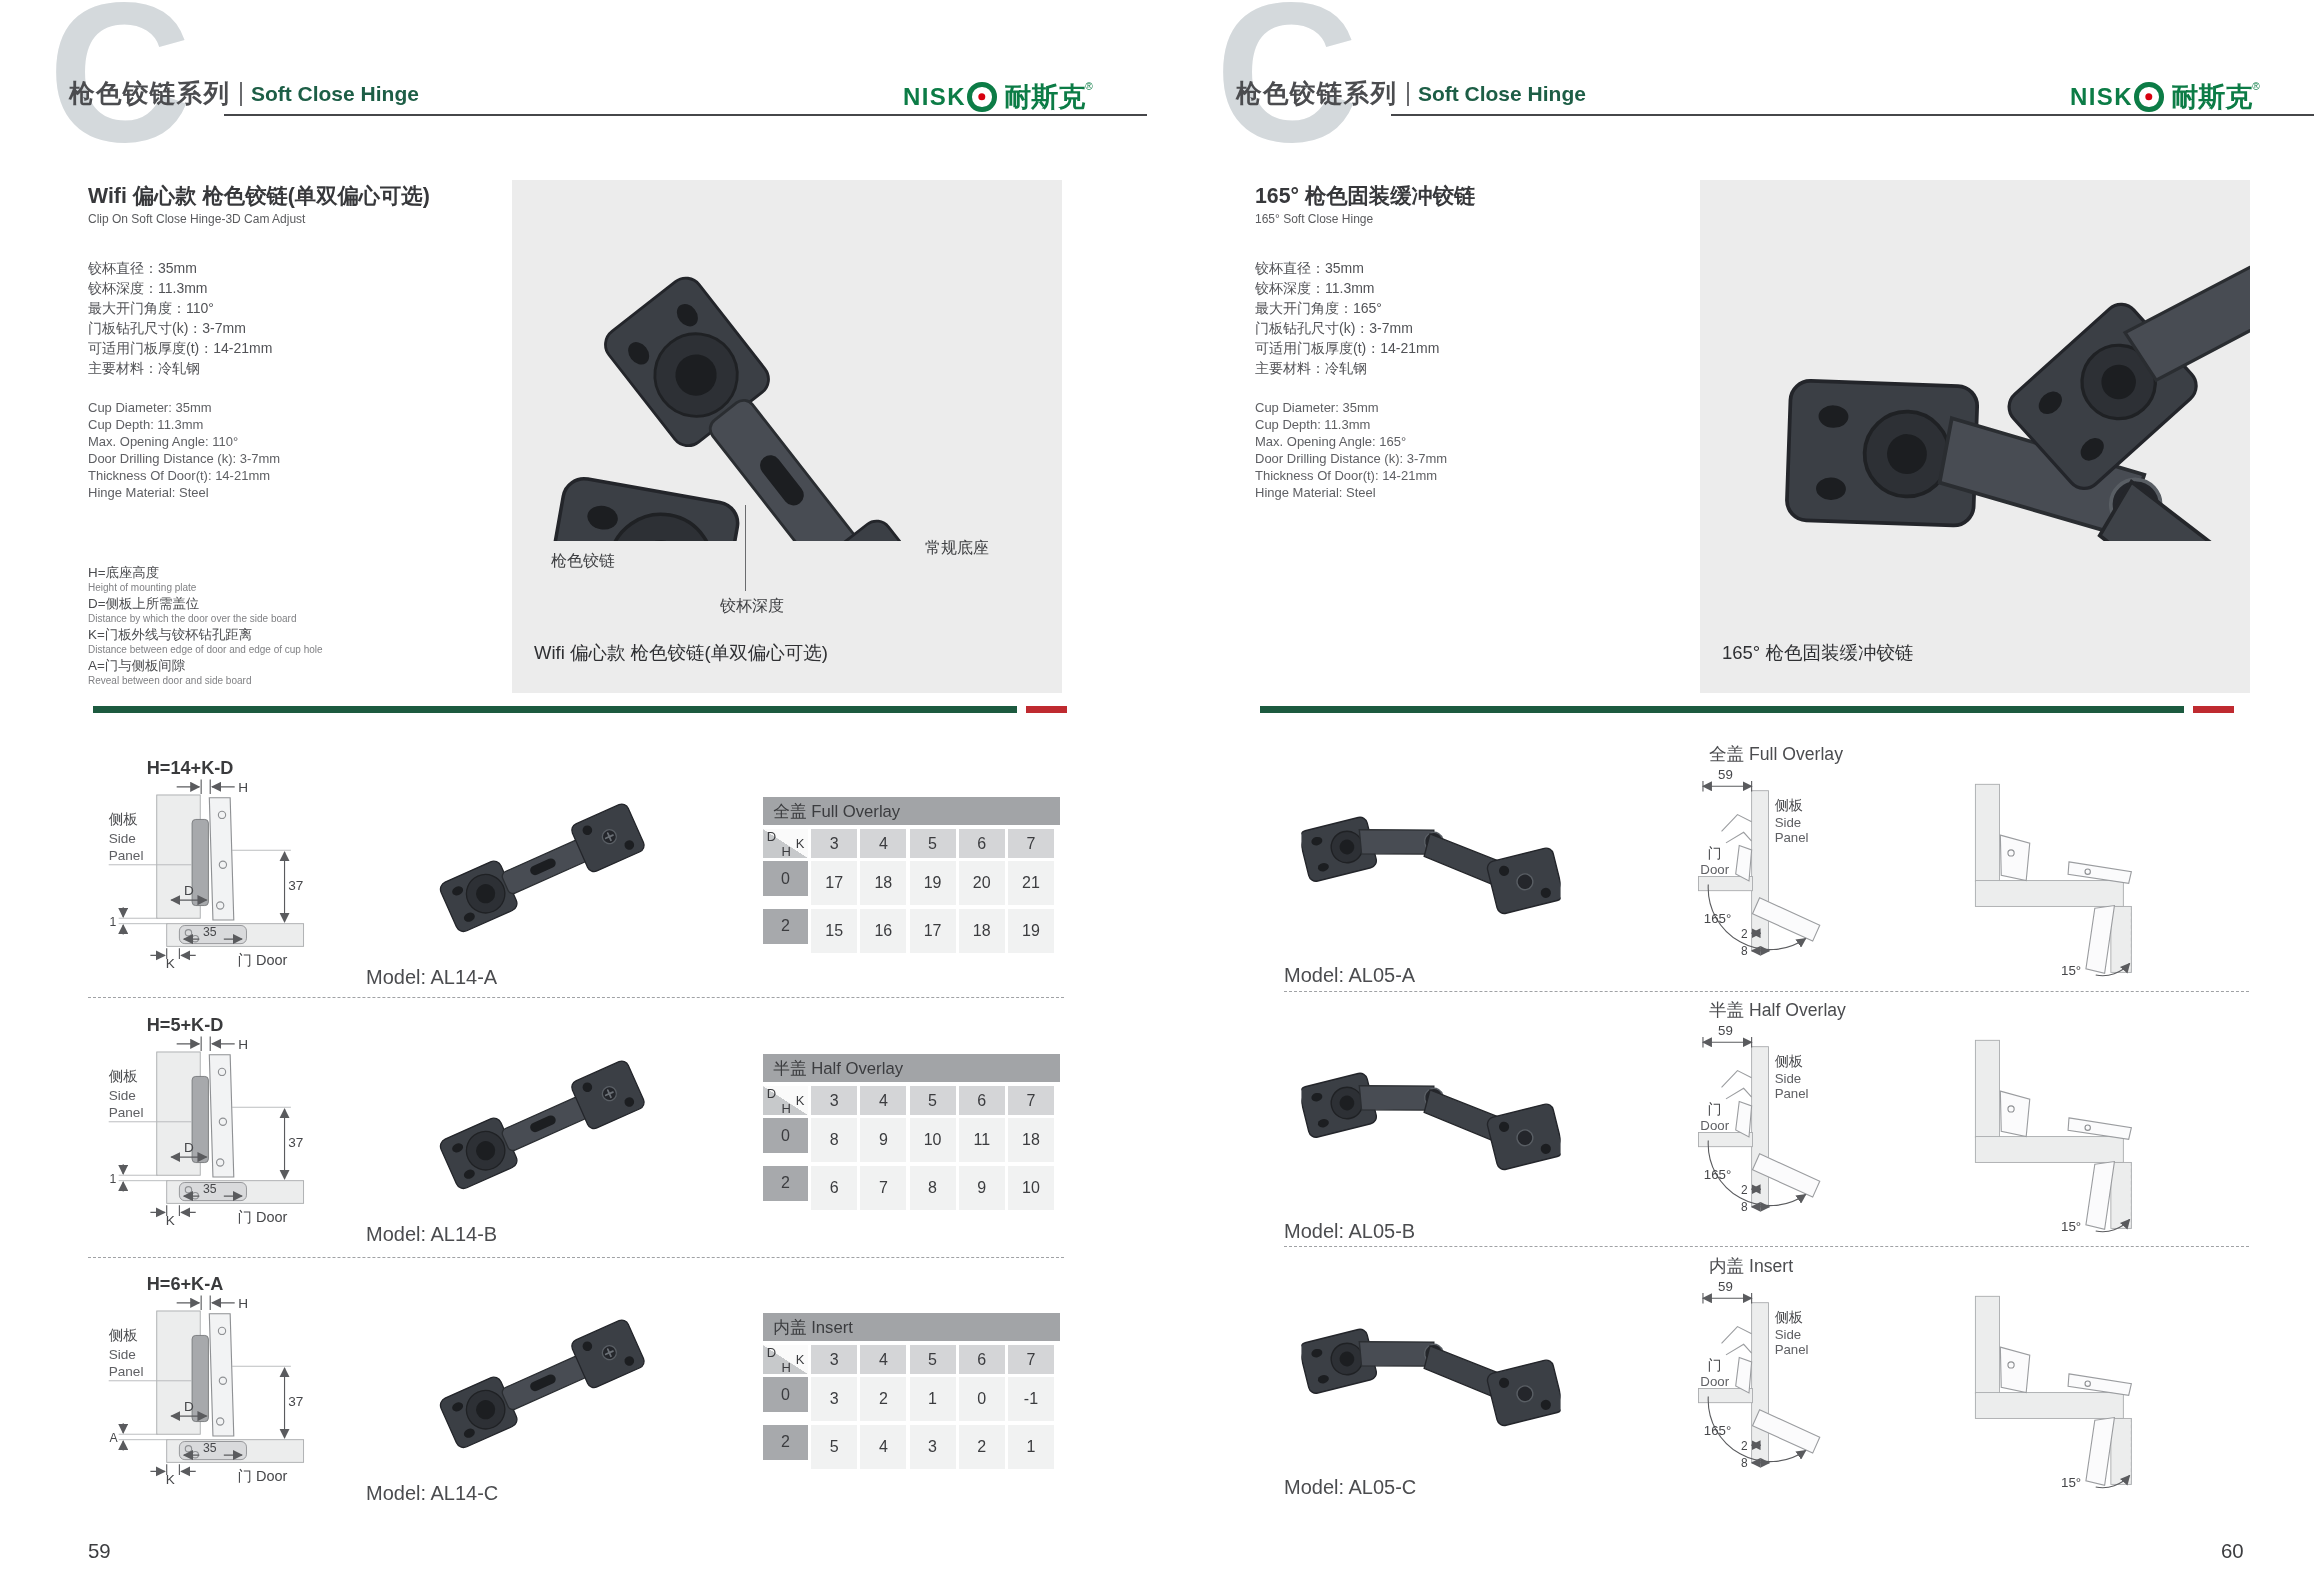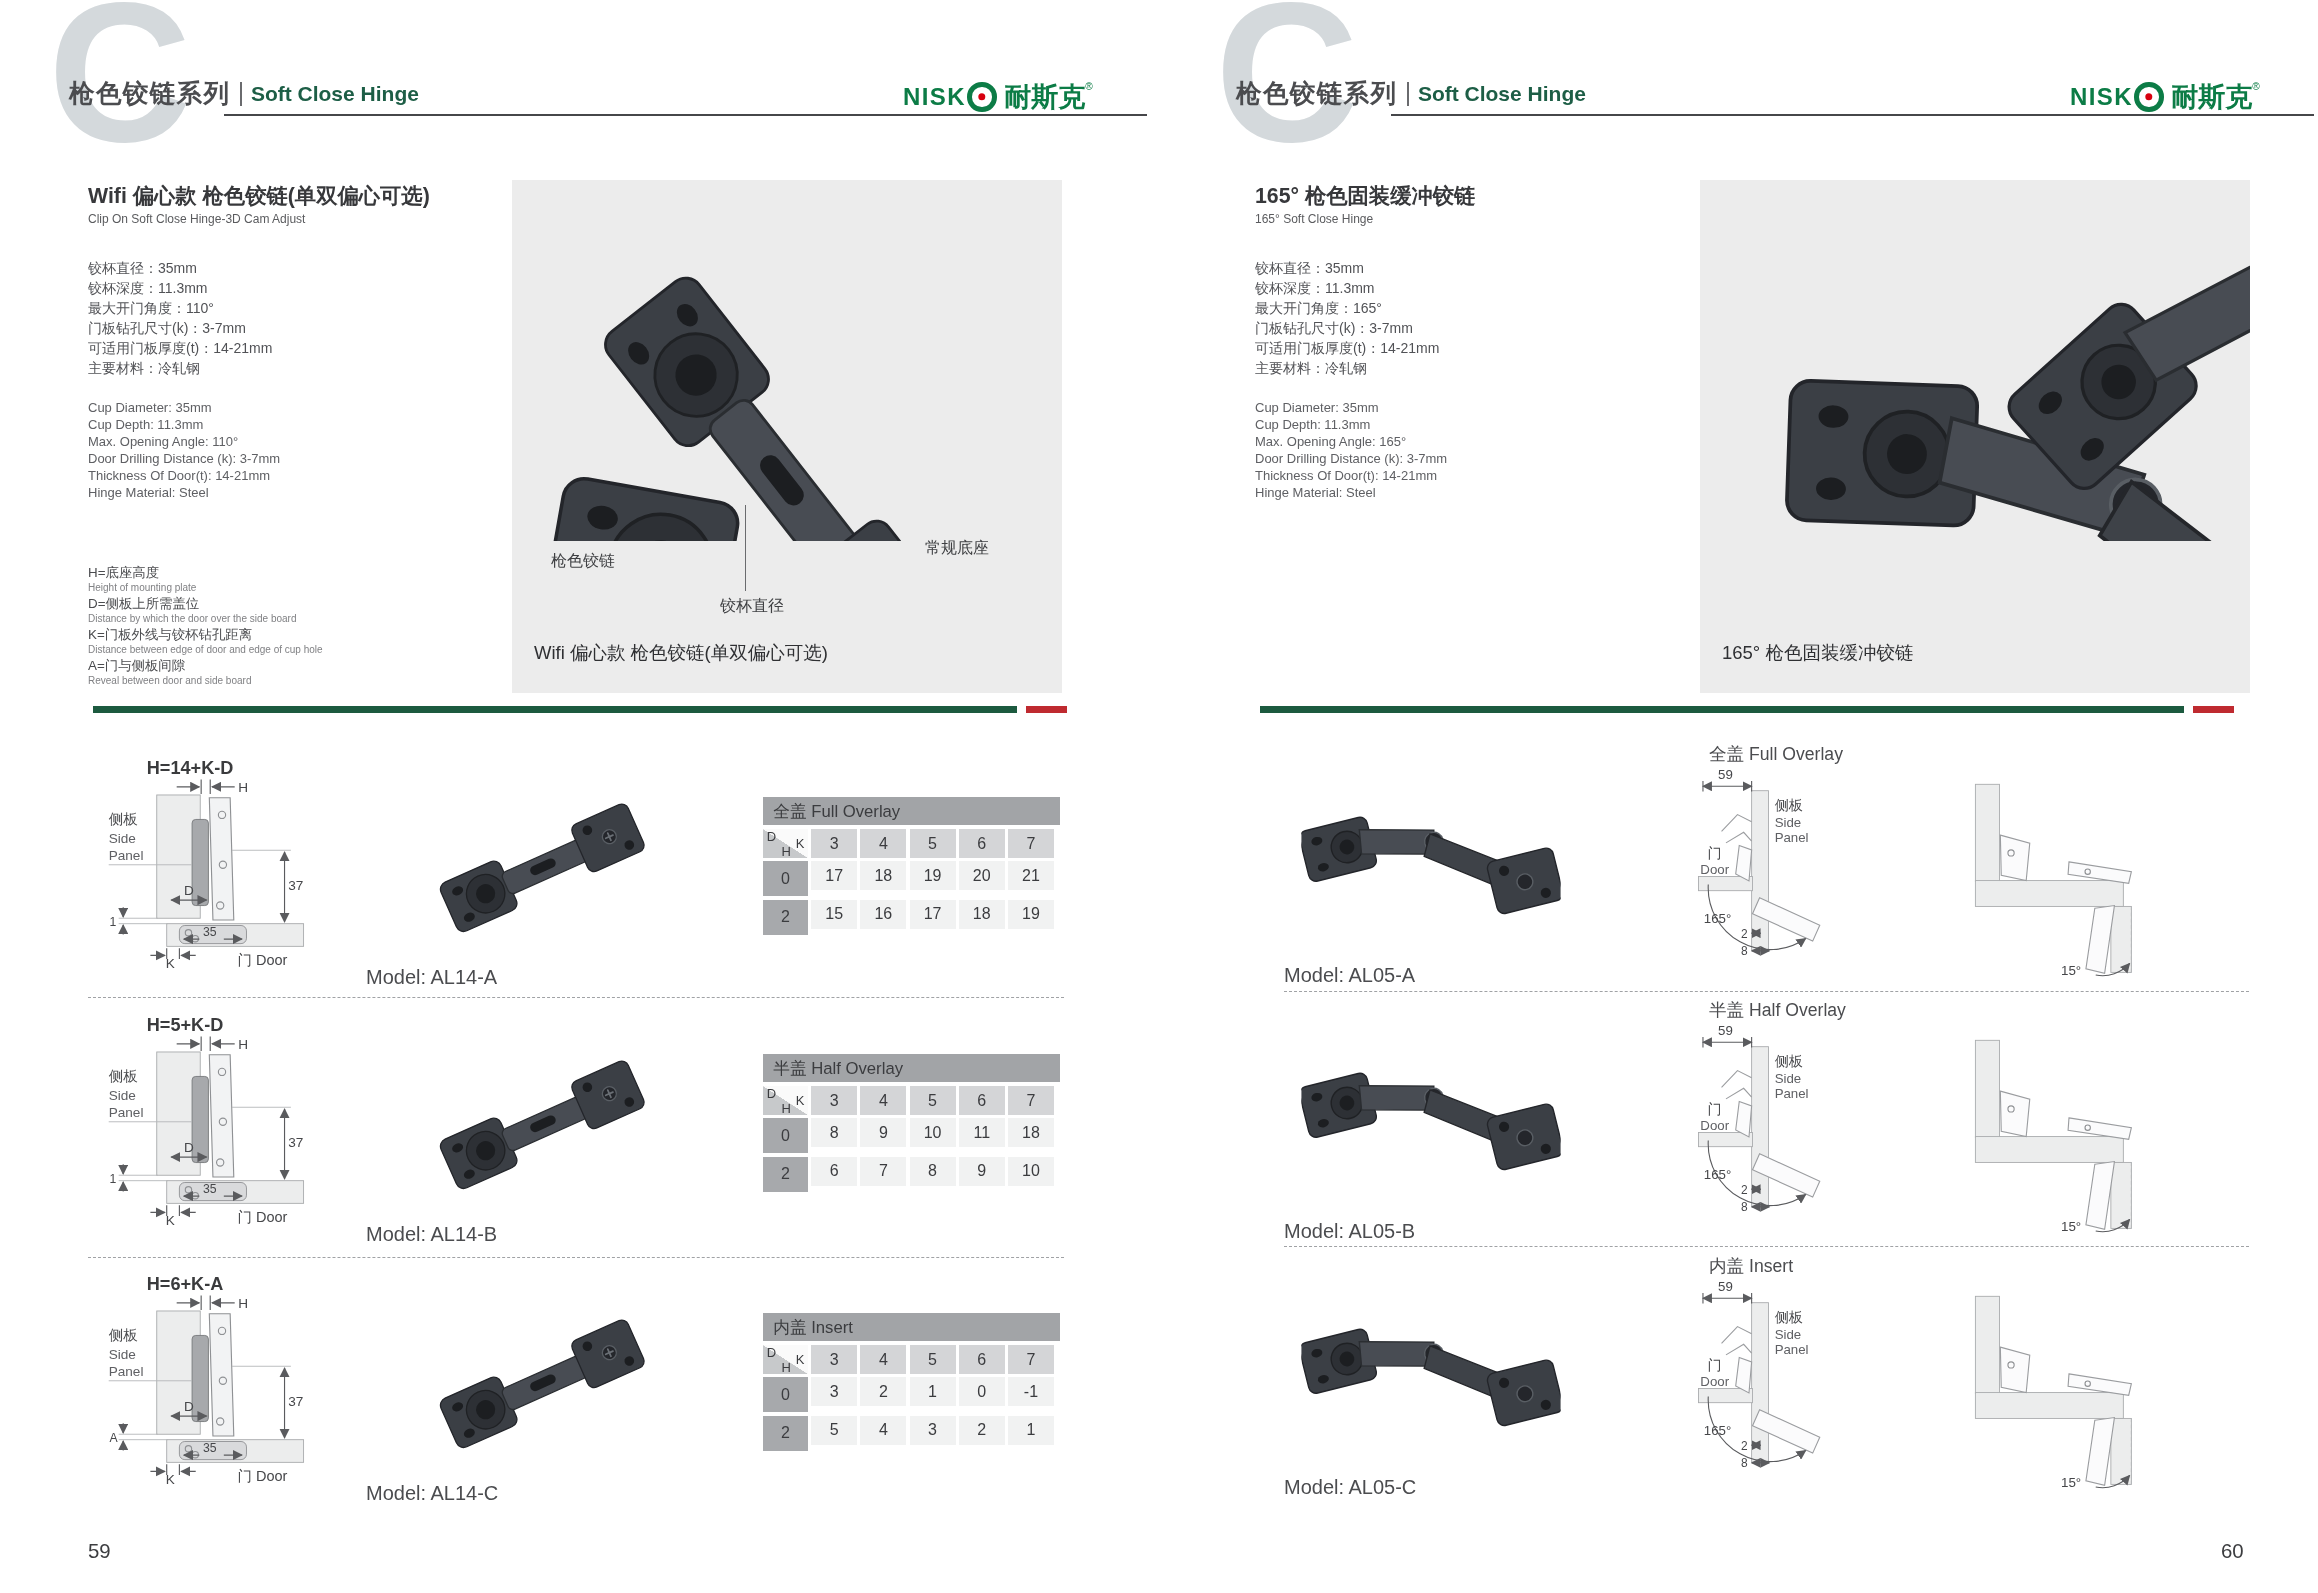--- a/index.html
+++ b/index.html
@@ -61,21 +61,21 @@
   .dash-a{top:997px;} .dash-b{top:1257px;}
   .dash-c{top:991px;} .dash-d{top:1246px;}
 
   
   .tbl{position:absolute;left:763px;top:41px;width:297px;}
   .tbl-title{height:28px;background:#a2a4a7;color:#3b3c3f;font-size:16.7px;display:flex;align-items:center;padding-left:10.2px;}
   .tbl-grid{display:grid;grid-template-columns:45px repeat(5,46px);gap:3.2px;margin-top:4.2px;}
   .cell{display:flex;align-items:center;justify-content:center;font-size:16px;color:#3b3c3f;}
   .hc{height:29px;background:#d4d5d7;}
   .rc{height:35px;background:#a7a9ac;}
-  .dc{height:29px;background:#f1f2f2;}
+  .dc{height:44px;background:#f1f2f2;}
   .corner{height:29px;background:linear-gradient(to top right,#c7c9cb 0 49.5%,#fafafa 50% 100%);position:relative;}
   .corner span{position:absolute;font-size:13px;color:#3b3c3f;}
   .c-d{left:3.7px;top:0px;} .c-k{right:3.7px;top:6.5px;} .c-h{left:18.5px;bottom:-0.9px;}
 
   
   .rsec{position:absolute;left:0;width:1166px;height:250px;}
   .rsec-0{top:742px;} .rsec-1{top:998px;} .rsec-2{top:1254px;}
   .rsec-header{position:absolute;left:542px;top:0;font-size:17.6px;color:#4b4c4f;}
   .rsec .sec-photo{position:absolute;left:134px;top:27px;width:260px;height:199px;}
   .diag2{position:absolute;left:528px;top:23px;width:146px;height:208px;}
@@ -283,21 +283,21 @@
 
     <div class="photo-box photo-box-lp">
       <svg class="collage" viewBox="0 0 1185 770">
         <use href="#sym-hinge-straight" transform="translate(110,150) scale(1.32) rotate(34 260 200)"></use>
         <use href="#sym-hinge-straight" transform="translate(420,30) scale(1.05) rotate(76 260 200)"></use>
         <use href="#sym-plate" transform="translate(850,160) scale(1.15) rotate(12 80 150)"></use>
       </svg>
       <div class="callout"></div>
       <div class="pb-label lbl-ecc">枪色铰链</div>
       <div class="pb-label lbl-reg">常规底座</div>
-      <div class="pb-label lbl-adj">铰杯直径</div>
+      <div class="pb-label lbl-adj">铰杯深度</div>
       <div class="pb-caption">Wifi 偏心款 枪色铰链(单双偏心可选)</div>
     </div>
 
     <div class="bar">
       <div class="bar-green"></div>
       <div class="bar-gap"></div>
       <div class="bar-red"></div>
     </div>
 
     <div class="lsec lsec-0">

